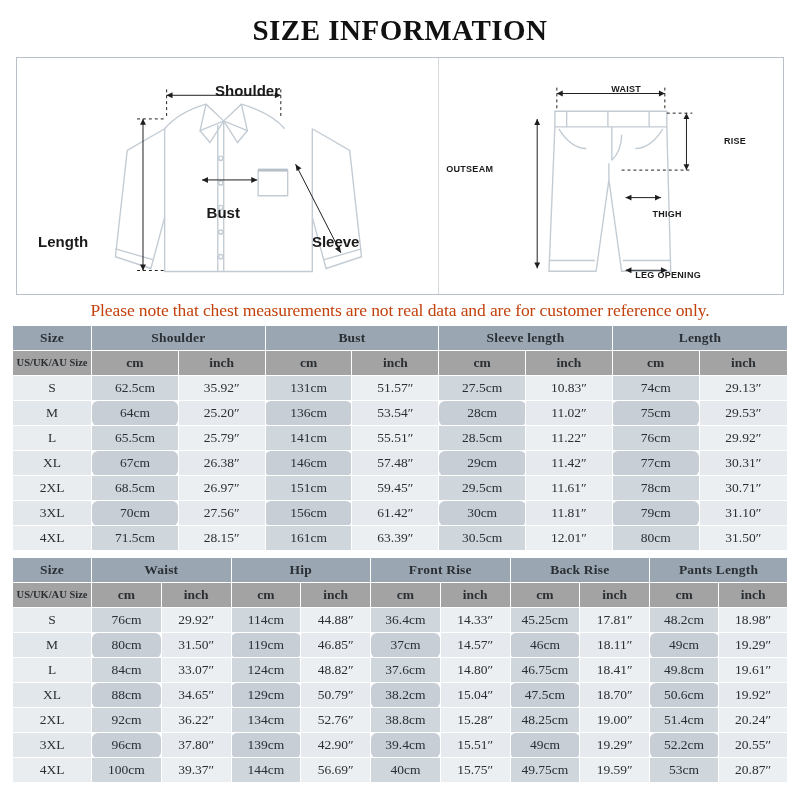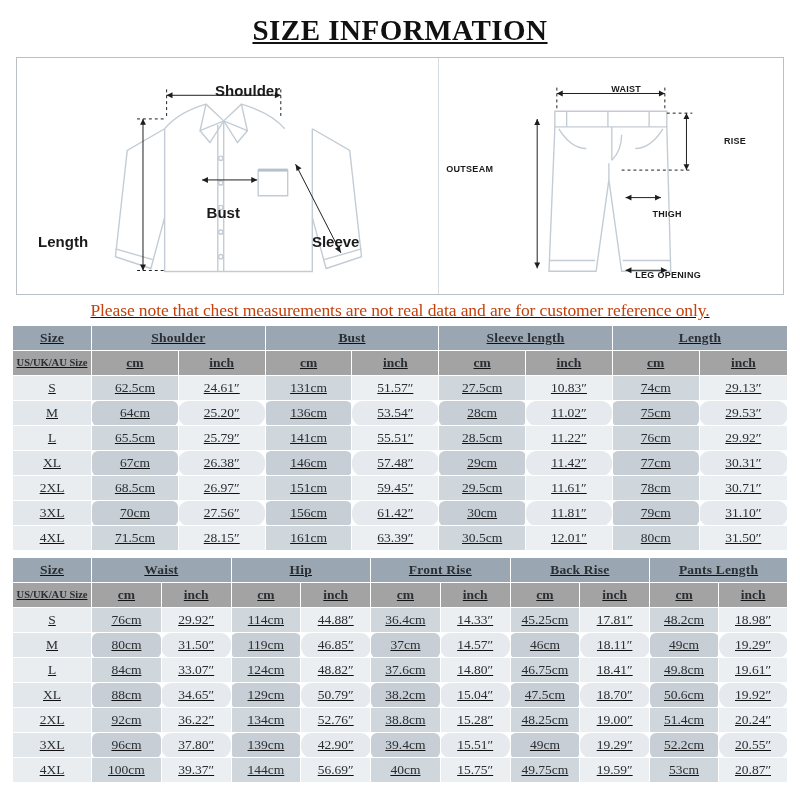--- a/index.html
+++ b/index.html
@@ -12,21 +12,20 @@
     background: #ffffff;
     font-family: "Liberation Serif", serif;
     color: #111;
     overflow: hidden;
   }
   .page {
     width: 800px;
     height: 800px;
     position: relative;
     box-sizing: border-box;
-    text-decoration: underline;
   }
   .title {
     text-align: center;
     font-family: "Liberation Serif", serif;
     font-weight: bold;
     font-size: 29px;
     letter-spacing: 0.5px;
     padding-top: 14px;
     padding-bottom: 6px;
     color: #111;
@@ -93,21 +92,21 @@
   }
   .cm-cell {
     background: #cfd6dc;
     font-size: 13.5px;
   }
   .inch-cell {
     background: #eceff2;
     font-size: 13.5px;
   }
   .row-alt .cm-cell { background: #c7ced5; border-radius: 6px; }
-  .row-alt .inch-cell { background: #e6eaee; border-radius: 11px; }
+  .row-alt .inch-cell { background: #e6eaee; }
   .row-alt .sizecell { background: #e2e7eb; }
   .tbl-gap { height: 6px; }
 
   
   .dlabel {
     position: absolute;
     font-family: "Liberation Sans", sans-serif;
     font-weight: bold;
     color: #1a1a1a;
   }
@@ -273,21 +272,21 @@
         <td class="hdr-sub">inch</td>
         <td class="hdr-sub">cm</td>
         <td class="hdr-sub">inch</td>
         <td class="hdr-sub">cm</td>
         <td class="hdr-sub">inch</td>
       </tr>
 
       <tr>
         <td class="sizecell">S</td>
         <td class="cm-cell">62.5cm</td>
-        <td class="inch-cell">24.61″</td>
+        <td class="inch-cell">35.92″</td>
         <td class="cm-cell">131cm</td>
         <td class="inch-cell">51.57″</td>
         <td class="cm-cell">27.5cm</td>
         <td class="inch-cell">10.83″</td>
         <td class="cm-cell">74cm</td>
         <td class="inch-cell">29.13″</td>
       </tr>
       <tr class="row-alt">
         <td class="sizecell">M</td>
         <td class="cm-cell">64cm</td>

